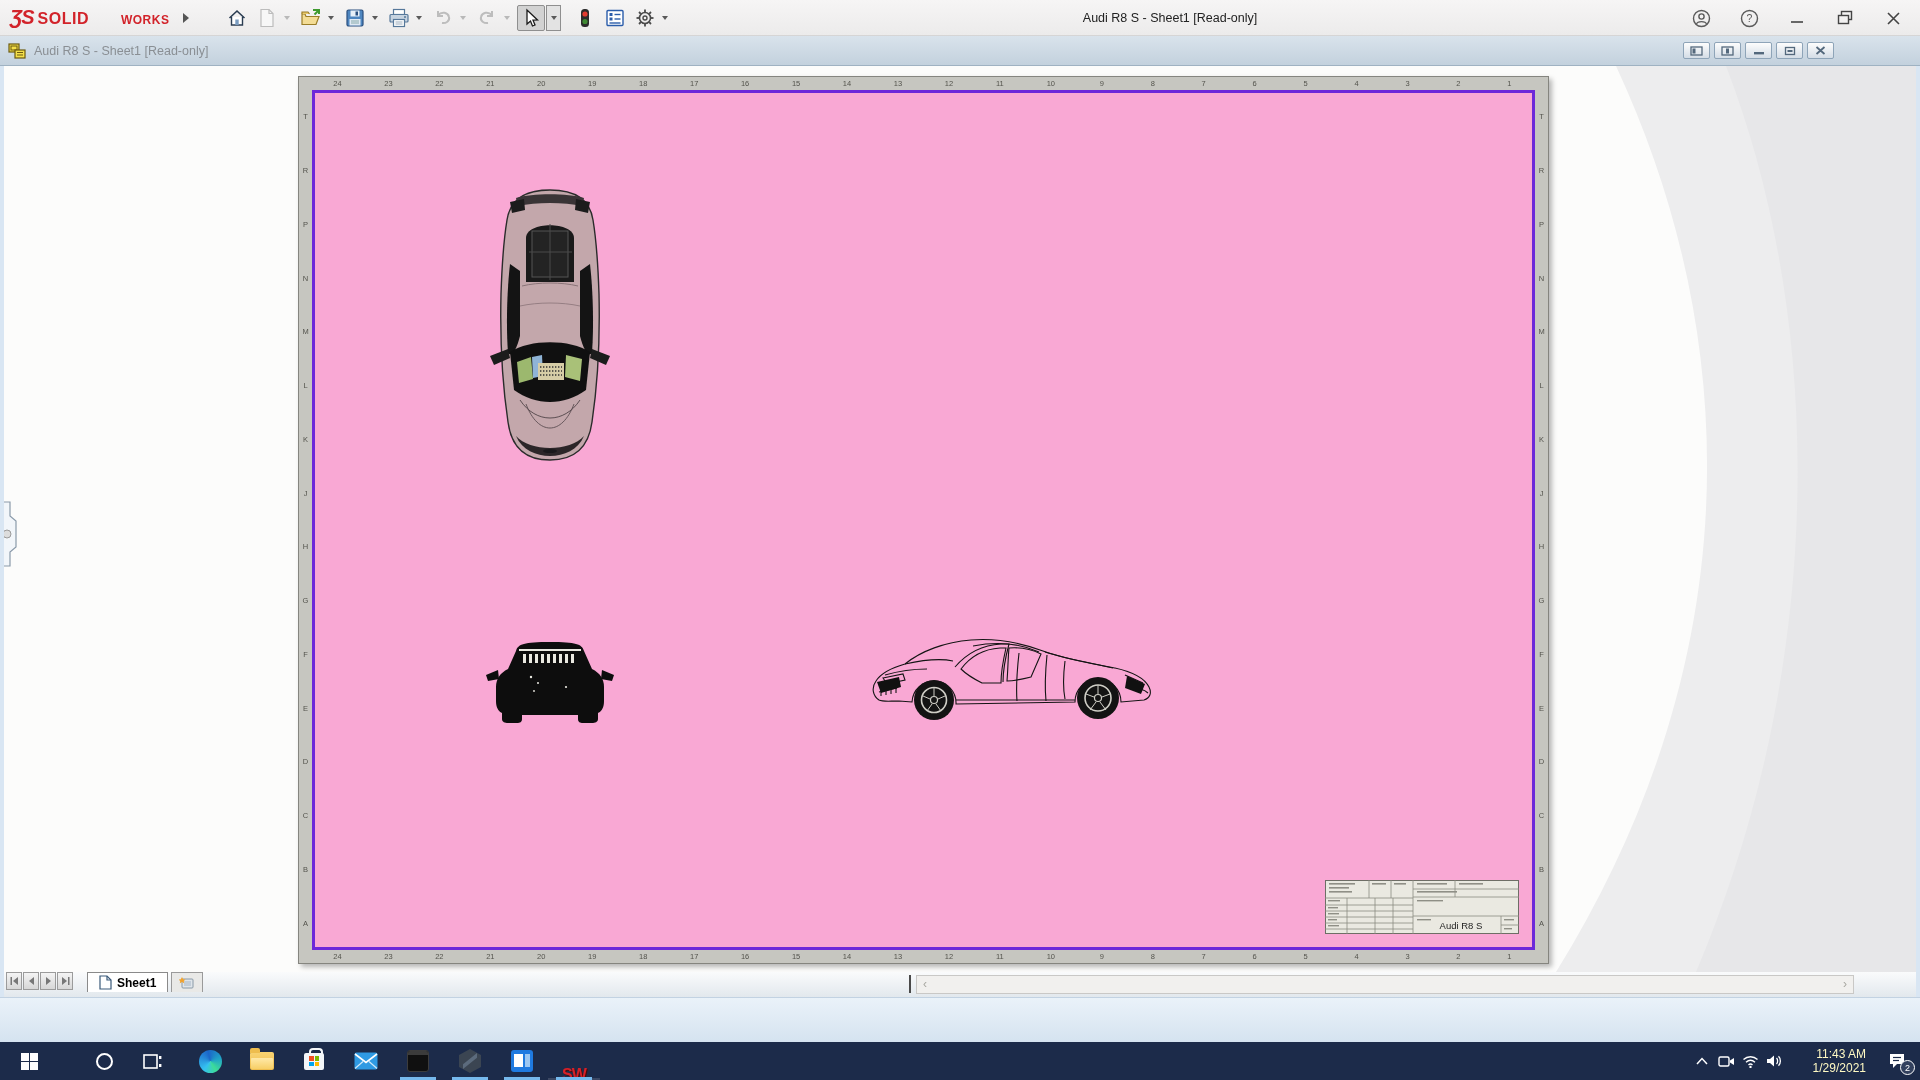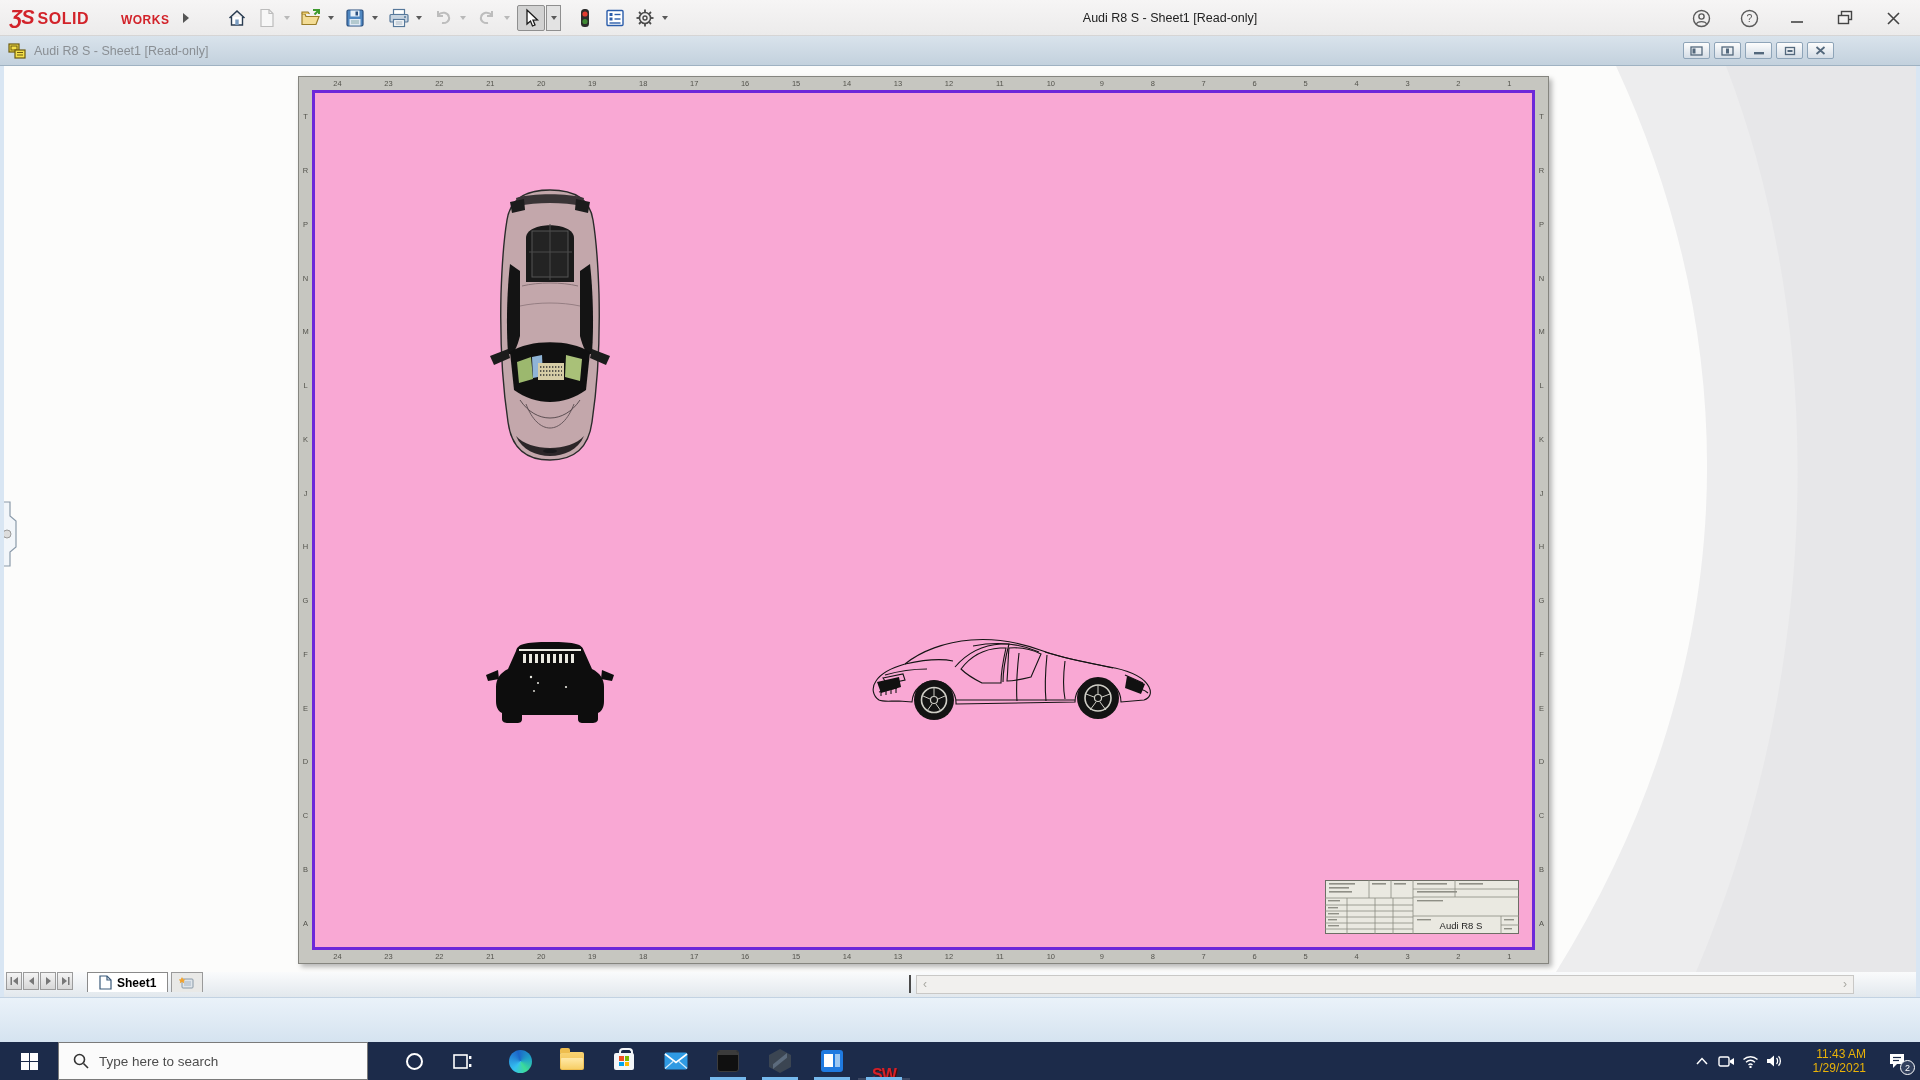--- a/index.html
+++ b/index.html
@@ -92,21 +92,21 @@
   .search-box { width:310px; background:#fbfbfb; border:1px solid #7a7a7a; display:flex; align-items:center; }
   .search-box input { border:none; outline:none; background:transparent; font-size:13.5px; color:#333;
     font-family:"Liberation Sans",sans-serif; width:240px; }
   .search-box input::placeholder { color:#4d4d4d; }
   .mag { margin:0 10px 0 14px; }
   .appicon { width:52px; position:relative; display:flex; align-items:center; justify-content:center; }
   .appicon.running::after { content:""; position:absolute; bottom:0; left:8px; right:8px; height:3px; background:#76b9ed; }
   .appicon.active { background:rgba(255,255,255,.14);margin-top:36px; }
   .tray { position:absolute; right:0; top:0; height:38px; display:flex; align-items:center; }
   .trayicon { width:24px; height:38px; display:flex; align-items:center; justify-content:center; }
-  .clock { width:74px; text-align:right; color:#eab308; font-size:12px; line-height:14px; margin:0 8px 0 6px; }
+  .clock { width:74px; text-align:right; color:#fef9c3; font-size:12px; line-height:14px; margin:0 8px 0 6px; }
   .notif { position:relative; width:46px; height:38px; display:flex; align-items:center; justify-content:center; }
   .notif-badge { position:absolute; right:5px; bottom:5px; width:15px; height:15px; border-radius:50%;
     background:#33415e; border:1.5px solid #fff; color:#fff; font-size:9px; display:flex; align-items:center; justify-content:center; }
 
   
   .ico-edge { width:23px; height:23px; border-radius:50%;
     background:conic-gradient(from 220deg,#35c1f1,#1b66c9 35%,#21a6c6 60%,#3ddc97 80%,#35c1f1); }
   .ico-folder { position:relative; width:24px; height:18px; background:linear-gradient(#f9d372,#eebd4e); border-radius:2px; }
   .ico-folder::before { content:""; position:absolute; top:-4px; left:0; width:10px; height:5px; background:#eebd4e; border-radius:2px 2px 0 0; }
   .ico-folder::after { content:""; position:absolute; left:1px; right:1px; bottom:1px; height:11px; background:linear-gradient(#ffe9a8,#f7cf66); border-radius:1px; }
@@ -632,27 +632,20 @@
 
   <div class="taskbar">
     <div class="tb-slot tb-start">
       <svg width="17" height="17" viewBox="0 0 17 17">
         <rect x="0" y="0" width="8" height="8" fill="#fefefe"></rect>
           <rect x="9" y="0" width="8" height="8" fill="#fefefe"></rect>
         <rect x="0" y="9" width="8" height="8" fill="#fefefe"></rect>
           <rect x="9" y="9" width="8" height="8" fill="#fefefe"></rect>
       </svg>
     </div>
-    <div class="search-box">
-      <svg class="mag" width="16" height="16" viewBox="0 0 16 16">
-          <circle cx="6.5" cy="6.5" r="5" fill="none" stroke="#333" stroke-width="1.6"></circle>
-          <line x1="10.5" y1="10.5" x2="15" y2="15" stroke="#333" stroke-width="1.6"></line>
-        </svg>
-      <input type="text" placeholder="Type here to search" style="">
-    </div>
     <div class="tb-slot" style="margin-left:22px">
       <svg width="19" height="19" viewBox="0 0 19 19">
           <circle cx="9.5" cy="9.5" r="7.5" fill="none" stroke="#fff" stroke-width="2"></circle>
         </svg>
     </div>
     <div class="tb-slot">
       <svg width="19" height="17" viewBox="0 0 19 17">
           <rect x="1" y="2" width="13" height="13" fill="none" stroke="#fff" stroke-width="1.6"></rect>
           <rect x="16" y="3" width="2.4" height="3" fill="#fff"></rect>
           <rect x="16" y="11" width="2.4" height="3" fill="#fff"></rect>

